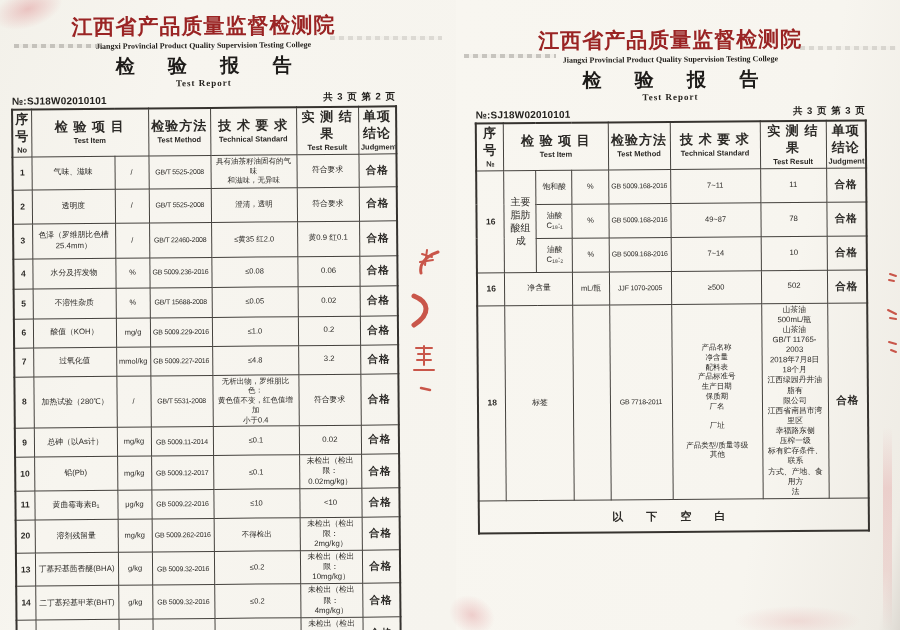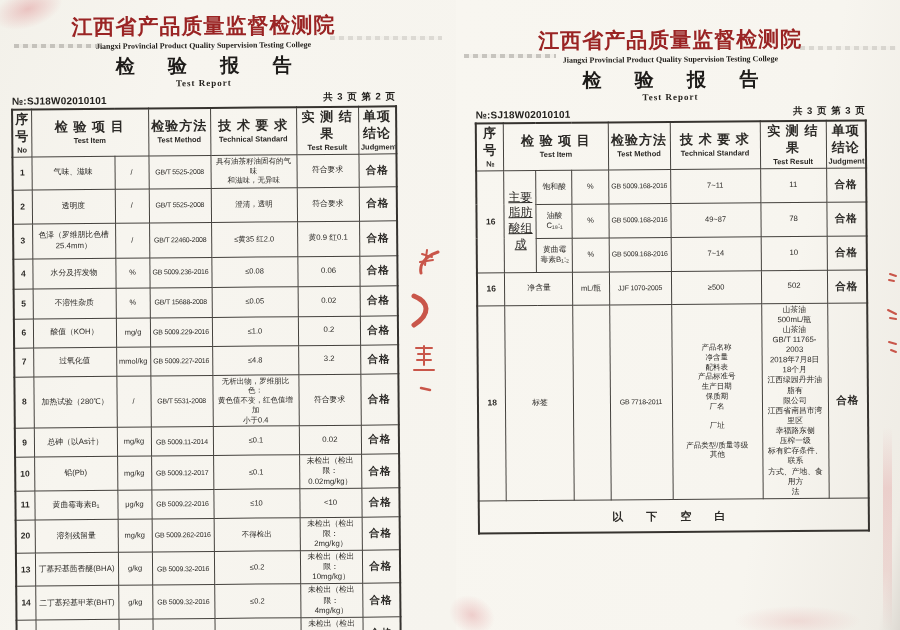--- a/index.html
+++ b/index.html
@@ -30,21 +30,21 @@
 
   table.t{border-collapse:collapse;table-layout:fixed;margin:0 auto;border:2px solid #36332f;background:transparent;}
   table.t-l{width:384px;}
   table.t-r{width:390px;}
   .t th,.t td{border:1.5px solid #45423e;color:#2c2a27;text-align:center;vertical-align:middle;padding:1px 2px;line-height:1.3;overflow:hidden;}
   .t thead tr{height:27px;}
   .hcn{font-size:13px;font-weight:bold;letter-spacing:1px;}
   .hen{font-size:7.5px;font-weight:bold;letter-spacing:0;}
   .c-no{font-size:8.5px;font-weight:bold;}
   .c-item{text-align:left;font-size:7.8px;padding-left:3px;white-space:pre-line;}
-  .c-group{font-size:12px;white-space:pre-line;padding:0 1px;text-decoration:underline;}
+  .c-group{font-size:10px;white-space:pre-line;padding:0 1px;}
   .c-unit{font-size:7.5px;}
   .c-method{font-size:7px;text-align:left;padding-left:2px;letter-spacing:-0.2px;}
   .c-std{font-size:7.5px;text-align:left;padding-left:3px;white-space:pre-line;}
   .c-result{font-size:7.8px;white-space:pre-line;}
   .c-judg{font-size:10.5px;font-weight:bold;letter-spacing:1px;color:#1c1a18;}
   .v-top{vertical-align:top;padding-top:3px;}
   .c-blank{font-size:11px;font-weight:bold;letter-spacing:10px;text-align:center;color:#1c1a18;}
 
   
   .artifact{position:absolute;pointer-events:none;}
@@ -340,21 +340,21 @@
           </tr>
           <tr style="height: 34px;">
             <td class="c-item">油酸C₁₈:₁</td>
             <td class="c-unit">%</td>
             <td class="c-method">GB 5009.168-2016</td>
             <td class="c-std">49~87</td>
             <td class="c-result">78</td>
             <td class="c-judg">合格</td>
           </tr>
           <tr style="height: 34px;">
-            <td class="c-item">黄曲霉毒素B₁:₂</td>
+            <td class="c-item">油酸C₁₈:₂</td>
             <td class="c-unit">%</td>
             <td class="c-method">GB 5009.168-2016</td>
             <td class="c-std">7~14</td>
             <td class="c-result">10</td>
             <td class="c-judg">合格</td>
           </tr>
           <tr style="height: 33px;">
             <td class="c-no">16</td>
             <td class="c-item" colspan="2">净含量</td>
             <td class="c-unit">mL/瓶</td>

